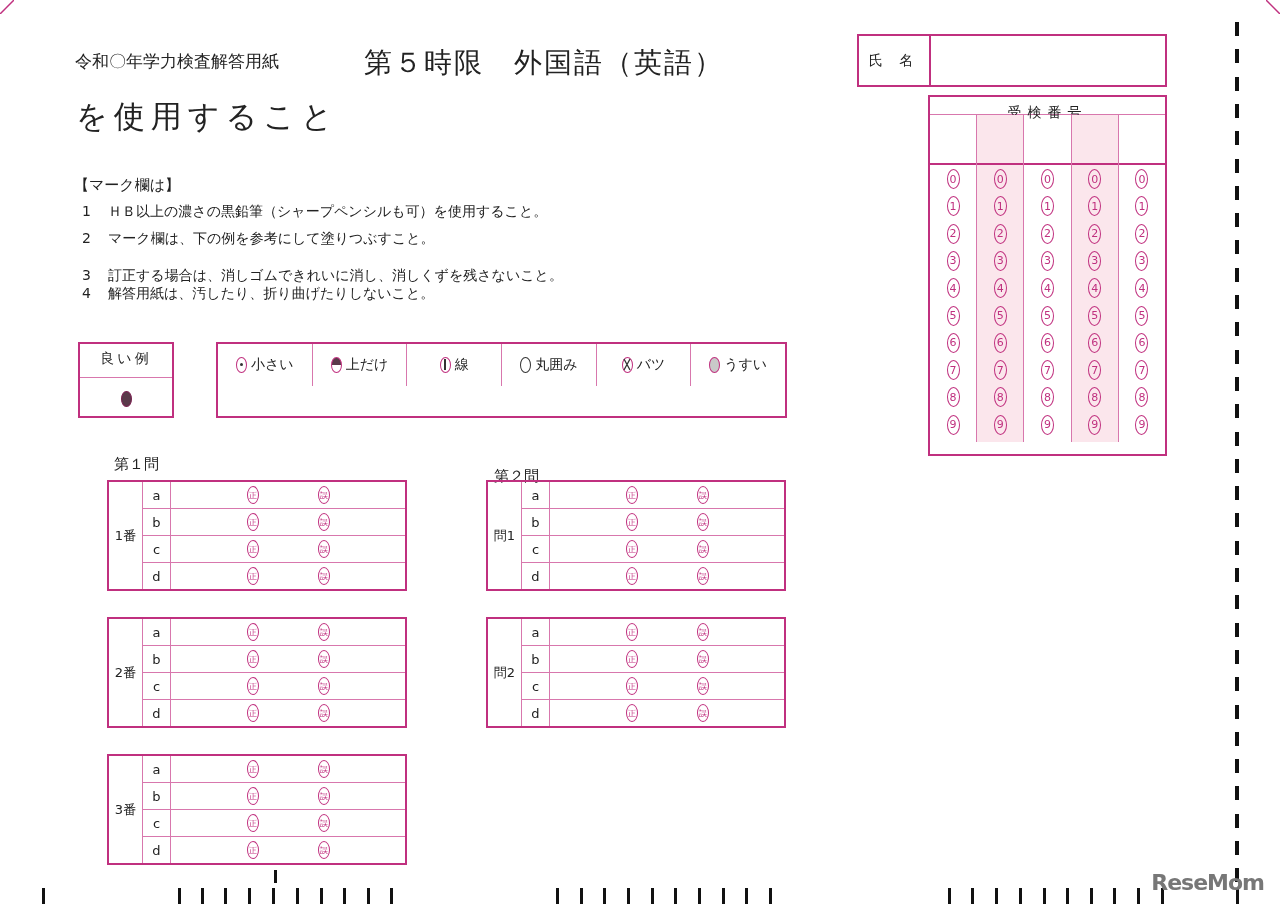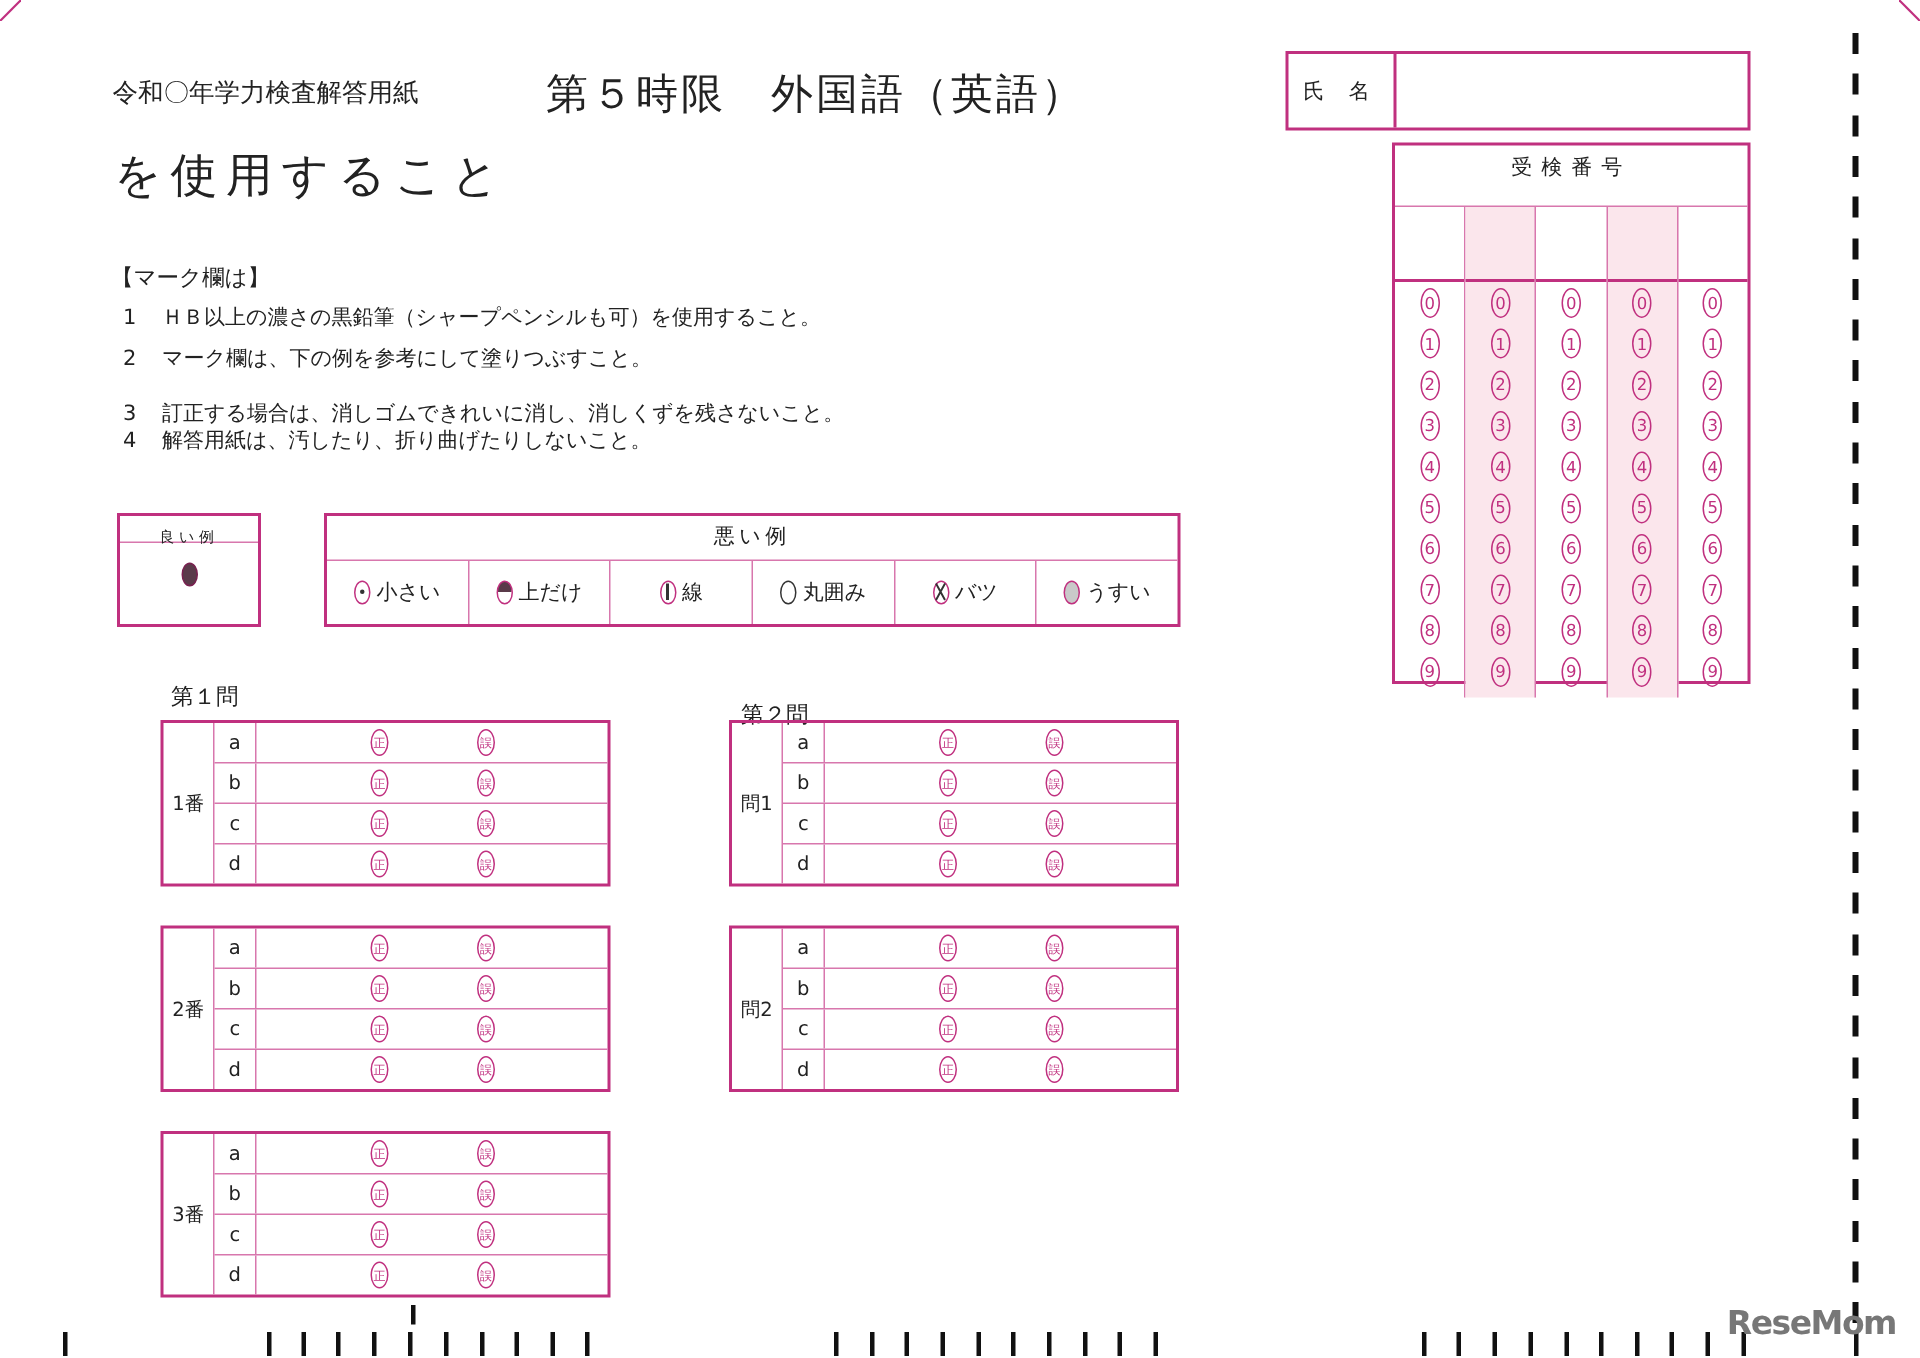--- a/index.html
+++ b/index.html
@@ -9,36 +9,36 @@
   .abs { position:absolute; }
   .sub-title { left:75px; top:50px; font-size:17px; letter-spacing:0px; }
   .main-title { left:364px; top:44px; font-size:28px; letter-spacing:2px; }
   .listen-title { left:76px; top:96px; font-size:31px; letter-spacing:6px; }
   .notes-head { left:74px; top:176px; font-size:15px; }
   .note { left:82px; font-size:14px; }
   .note .num { display:inline-block; width:26px; }
   .box { border:2px solid var(--pk); }
   
   .good { left:78px; top:342px; width:96px; height:76px; }
-  .good .hdr { height:18px; border-bottom:1px solid var(--pkl); text-align:center; line-height:29px; font-size:10px; letter-spacing:3px; }
+  .good .hdr { height:34px; border-bottom:1px solid var(--pkl); text-align:center; line-height:29px; font-size:14px; letter-spacing:3px; }
   .good .body { height:42px; display:flex; align-items:center; justify-content:center; }
   
   .bad { left:216px; top:342px; width:571px; height:76px; }
   .bad .hdr { height:30px; border-bottom:1px solid var(--pkl); text-align:center; line-height:29px; font-size:14px; letter-spacing:3px; }
   .bad .row { display:flex; height:42px; }
   .bad .cell { flex:1; border-right:1px solid var(--pkl); display:flex; align-items:center; justify-content:center; font-size:14px; gap:4px; }
   .bad .cell:last-child { border-right:none; }
   .oval { display:inline-block; width:11px; height:16px; border:1.5px solid var(--pk); border-radius:50%; position:relative; }
   
   .name { left:857px; top:34px; width:310px; height:53px; display:flex; }
   .name .lbl { width:72px; border-right:2px solid var(--pk); display:flex; align-items:center; justify-content:center; font-size:14px; letter-spacing:6px; }
   .name .fld { flex:1; }
   
   .exam { left:928px; top:95px; width:239px; height:361px; }
-  .exam .hdr { height:41px; border-bottom:1px solid var(--pkl); text-align:center; line-height:30px; font-size:14px; letter-spacing:6px; }
+  .exam .hdr { height:18px; border-bottom:1px solid var(--pkl); text-align:center; line-height:30px; font-size:14px; letter-spacing:6px; }
   .exam .cols { display:flex; height:327px; }
   .exam .col { flex:1; border-right:1px solid var(--pkl); display:flex; flex-direction:column; }
   .exam .col:last-child { border-right:none; }
   .exam .col.shade { background:var(--pkbg); }
   .exam .write { height:52px; border-bottom:2px solid var(--pk); }
   .exam .digits { flex:1; display:flex; flex-direction:column; align-items:center; padding-top:4px; }
   .dbub { width:13px; height:20px; border:1.3px solid var(--pk); border-radius:50%; color:var(--pk); font-size:11px; display:flex; align-items:center; justify-content:center; margin-bottom:7.3px; background:transparent; }
   
   .sec-label { font-size:15px; }
   .qtbl { width:300px; height:111px; display:flex; }
@@ -75,21 +75,20 @@
 <div class="abs note" style="top:285px"><span class="num">4</span><span>解答用紙は、汚したり、折り曲げたりしないこと。</span></div>
 
 <div class="abs box good">
   <div class="hdr">良い例</div>
   <div class="body">
       <span class="oval" style="background:#5a3a4a;border-color:#7a2050"></span>
     </div>
 </div>
 
 <div class="abs box bad">
-  <div class="hdr">悪い例</div>
   <div class="row">
     <div class="cell">
         <span class="oval">
           <span style="position:absolute;left:3px;top:5px;width:3px;height:3px;background:#333;border-radius:50%"></span>
         </span>
         <span>小さい</span>
       </div>
     <div class="cell">
         <span class="oval" style="background:linear-gradient(#5a3a4a 50%,transparent 50%)"></span>
         <span>上だけ</span>

